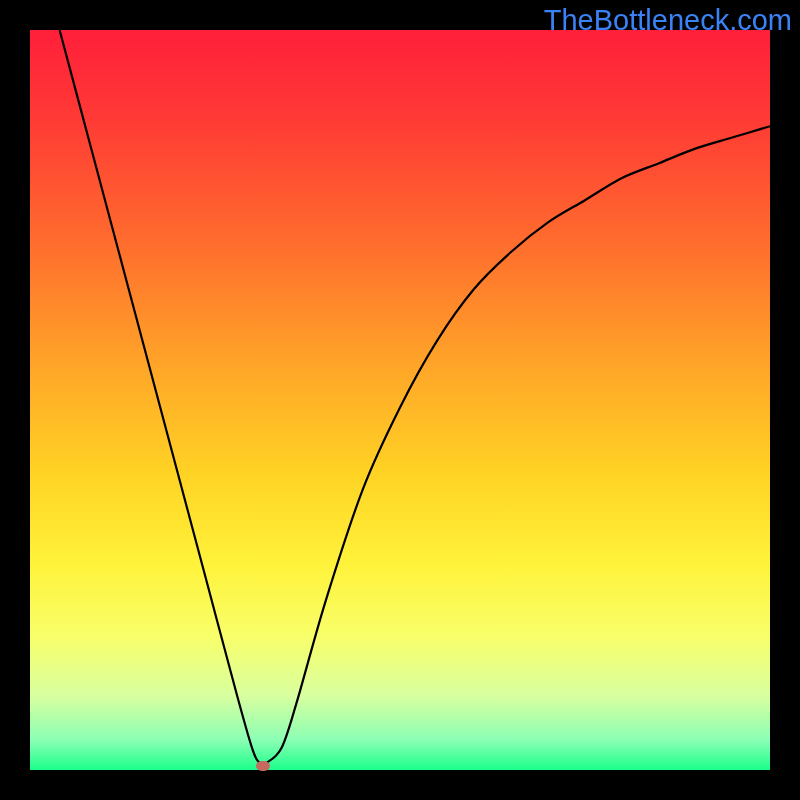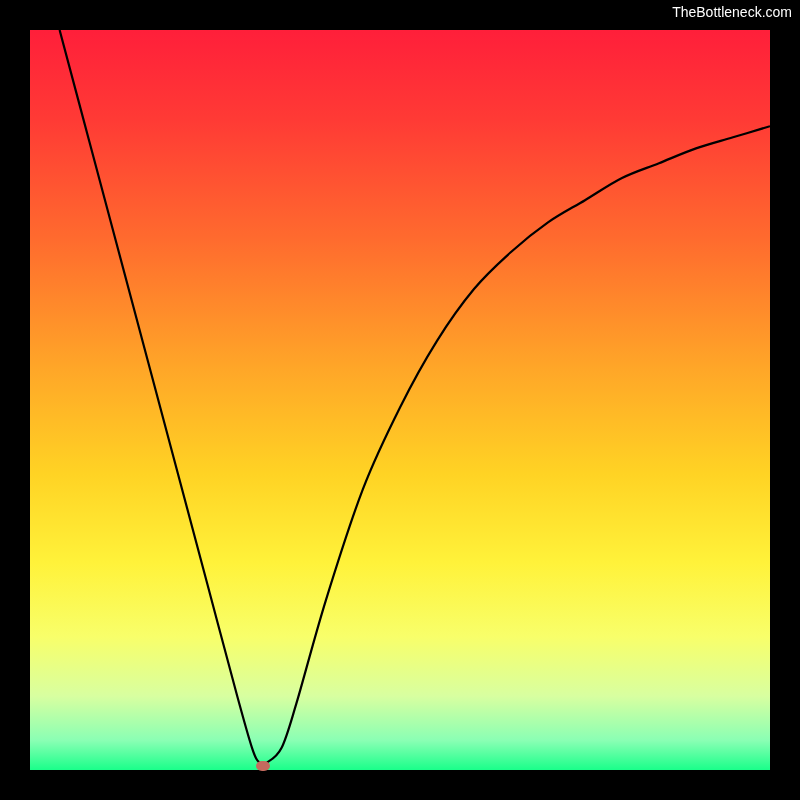--- a/index.html
+++ b/index.html
@@ -2,23 +2,23 @@
 <html><head>
 <meta charset="utf-8">
 <style>
   * { margin: 0; padding: 0; box-sizing: border-box; }
   body { width: 800px; height: 800px; background: #000; position: relative; overflow: hidden; }
   .watermark {
     position: absolute;
     top: 4px;
     right: 8px;
     font-family: Arial, Helvetica, sans-serif;
-    font-size: 14px;
+    font-size: 29px;
     font-weight: 500;
-    color: #ffffff;
+    color: #3b82f6;
     z-index: 10;
   }
   .frame {
     position: absolute;
     top: 28px;
     left: 28px;
     width: 744px;
     height: 744px;
     background: #000;
   }

